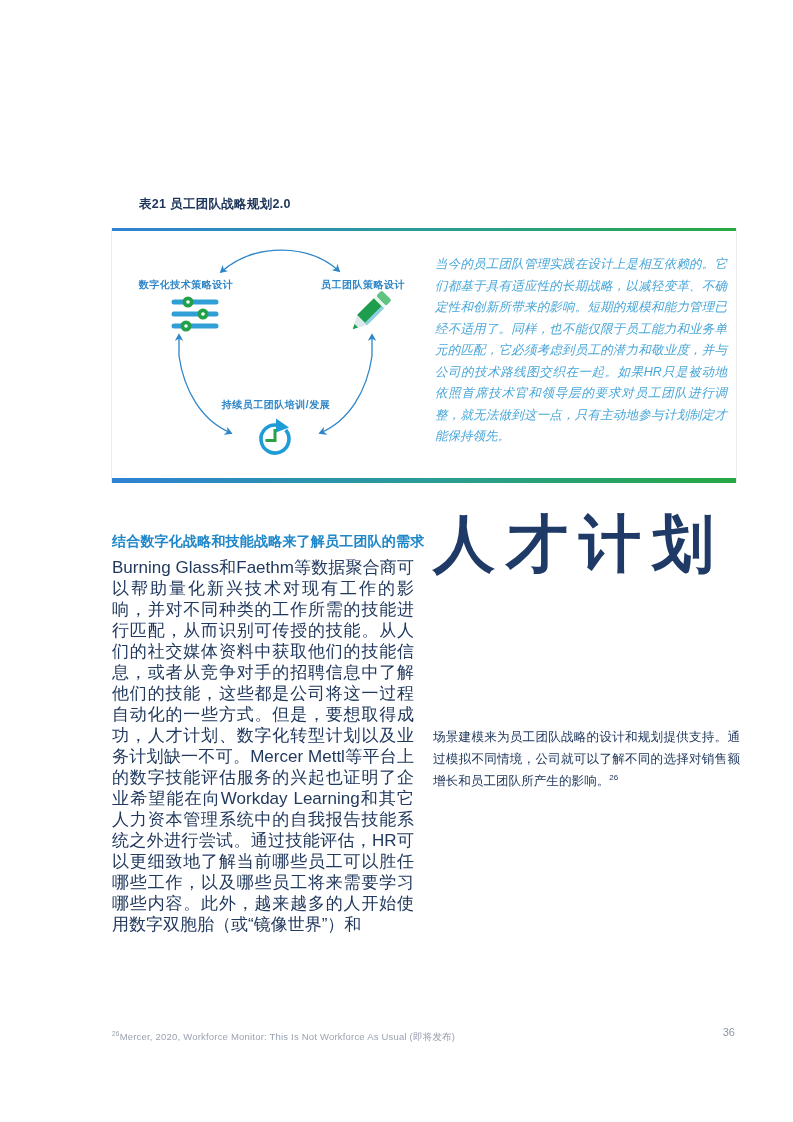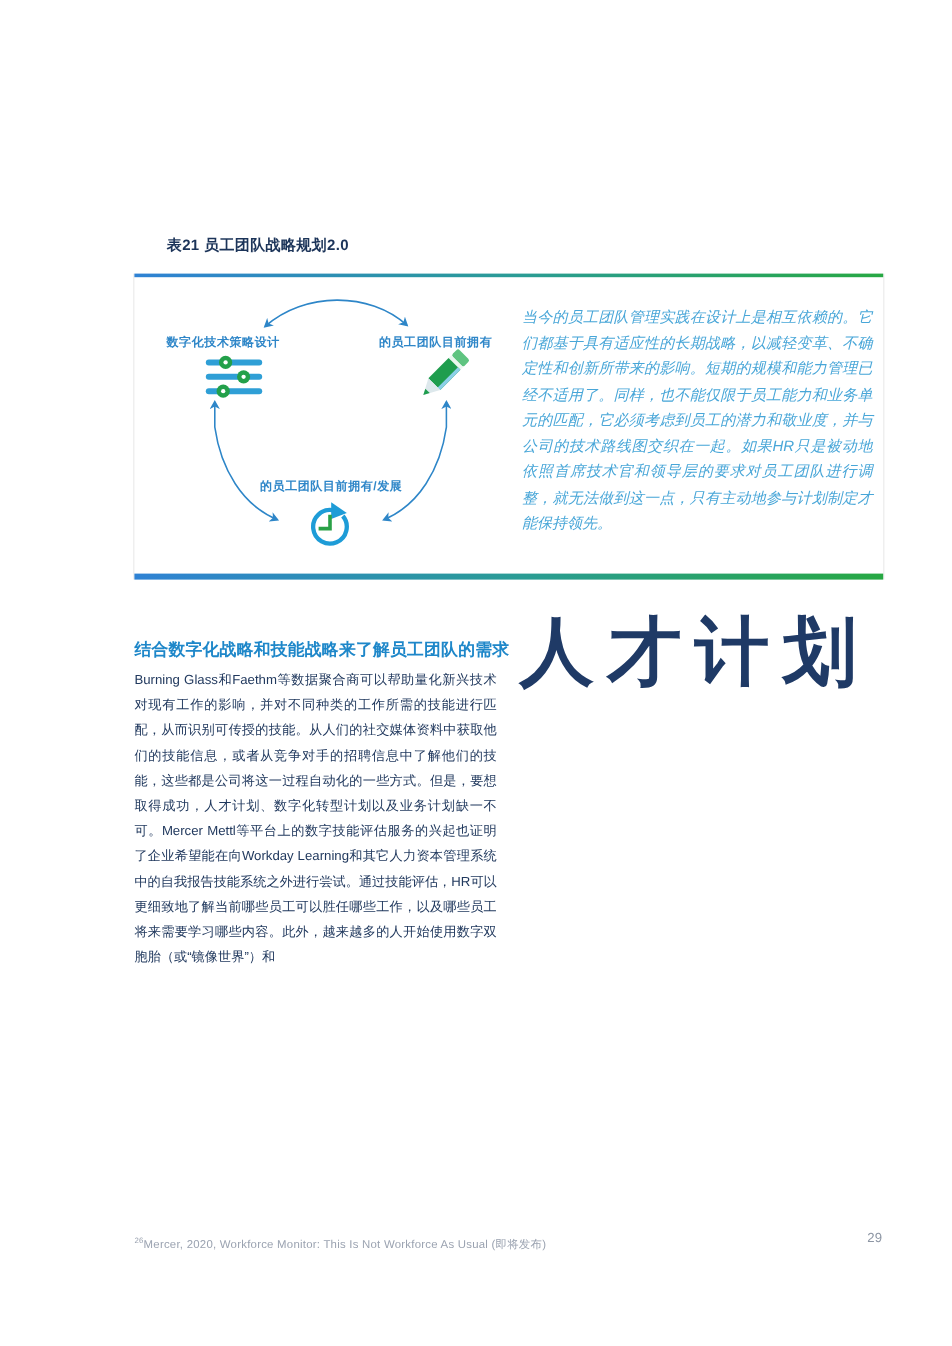--- a/index.html
+++ b/index.html
@@ -32,21 +32,21 @@
     position:absolute; left:323px; top:26px; width:292px;
     font-size:12.5px; line-height:21.5px; color:#48a6d8; text-align:justify;font-style:italic;
   }
   
   .col-heading {
     position:absolute; left:112px; top:533px; width:320px;
     font-size:14px; font-weight:bold; color:#1e87c9; letter-spacing:0.2px;
   }
   .col-body {
     position:absolute; left:112px; top:557px; width:302px;
-    font-size:11px; line-height:21px; color:#21395e; text-align:justify;
+    font-size:17px; line-height:21px; color:#21395e; text-align:justify;
   }
   .stat {
     position:absolute; left:433px; top:504px;
     font-family:"Liberation Serif","DejaVu Serif",serif;
     font-size:62px; font-weight:bold; color:#1f3a66; letter-spacing:11px; line-height:1.3;
     white-space:nowrap;
   }
   .stat-sub {
     position:absolute; left:433px; top:585px; width:312px;
     font-family:"Liberation Serif","DejaVu Serif",serif;
@@ -121,30 +121,31 @@
         </g>
 
         <g>
           <path d="M 173.7 202 A 14 14 0 1 1 165.4 197.2" fill="none" stroke="#1e9cd7" stroke-width="3.6" stroke-linecap="butt"></path>
           <polygon points="164,190.5 177,199.5 164,204.5" fill="#1e9cd7"></polygon>
           <path d="M 163 214 L 163 201 M 164.5 212.5 L 153.5 212.5" fill="none" stroke="#2aa147" stroke-width="3"></path>
         </g>
       </svg>
 
       <div class="node-label" style="left:74px; top:50px;">数字化技术策略设计</div>
-      <div class="node-label" style="left:251px; top:50px;">的员工团队目前拥有</div>
-      <div class="node-label" style="left:164px; top:170px;">的员工团队目前拥有/发展</div>
+      <div class="node-label" style="left:251px; top:50px;">员工团队策略设计</div>
+      <div class="node-label" style="left:164px; top:170px;">持续员工团队培训/发展</div>
     </div>
 
     <p class="fig-desc">当今的员工团队管理实践在设计上是相互依赖的。它们都基于具有适应性的长期战略，以减轻变革、不确定性和创新所带来的影响。短期的规模和能力管理已经不适用了。同样，也不能仅限于员工能力和业务单元的匹配，它必须考虑到员工的潜力和敬业度，并与公司的技术路线图交织在一起。如果HR只是被动地依照首席技术官和领导层的要求对员工团队进行调整，就无法做到这一点，只有主动地参与计划制定才能保持领先。</p>
 
     <div class="grad-bar bottom"></div>
   </div>
 
   <div class="col-heading">结合数字化战略和技能战略来了解员工团队的需求</div>
   <p class="col-body">Burning Glass和Faethm等数据聚合商可以帮助量化新兴技术对现有工作的影响，并对不同种类的工作所需的技能进行匹配，从而识别可传授的技能。从人们的社交媒体资料中获取他们的技能信息，或者从竞争对手的招聘信息中了解他们的技能，这些都是公司将这一过程自动化的一些方式。但是，要想取得成功，人才计划、数字化转型计划以及业务计划缺一不可。Mercer Mettl等平台上的数字技能评估服务的兴起也证明了企业希望能在向Workday Learning和其它人力资本管理系统中的自我报告技能系统之外进行尝试。通过技能评估，HR可以更细致地了解当前哪些员工可以胜任哪些工作，以及哪些员工将来需要学习哪些内容。此外，越来越多的人开始使用数字双胞胎（或“镜像世界”）和</p>
 
   <div class="stat">人才计划</div>
+  <p class="stat-body"><span>场景建模来为员工团队战略的设计和规划提供支持。通过模拟不同情境，公司就可以了解不同的选择对销售额增长和员工团队所产生的影响。</span><sup>26</sup></p>
 
   <div class="footnote"><sup>26</sup><span>Mercer, 2020, Workforce Monitor: This Is Not Workforce As Usual (即将发布)</span></div>
-  <div class="pagenum">29</div>
+  <div class="pagenum">36</div>
 
 </div>
 
 </body></html>

